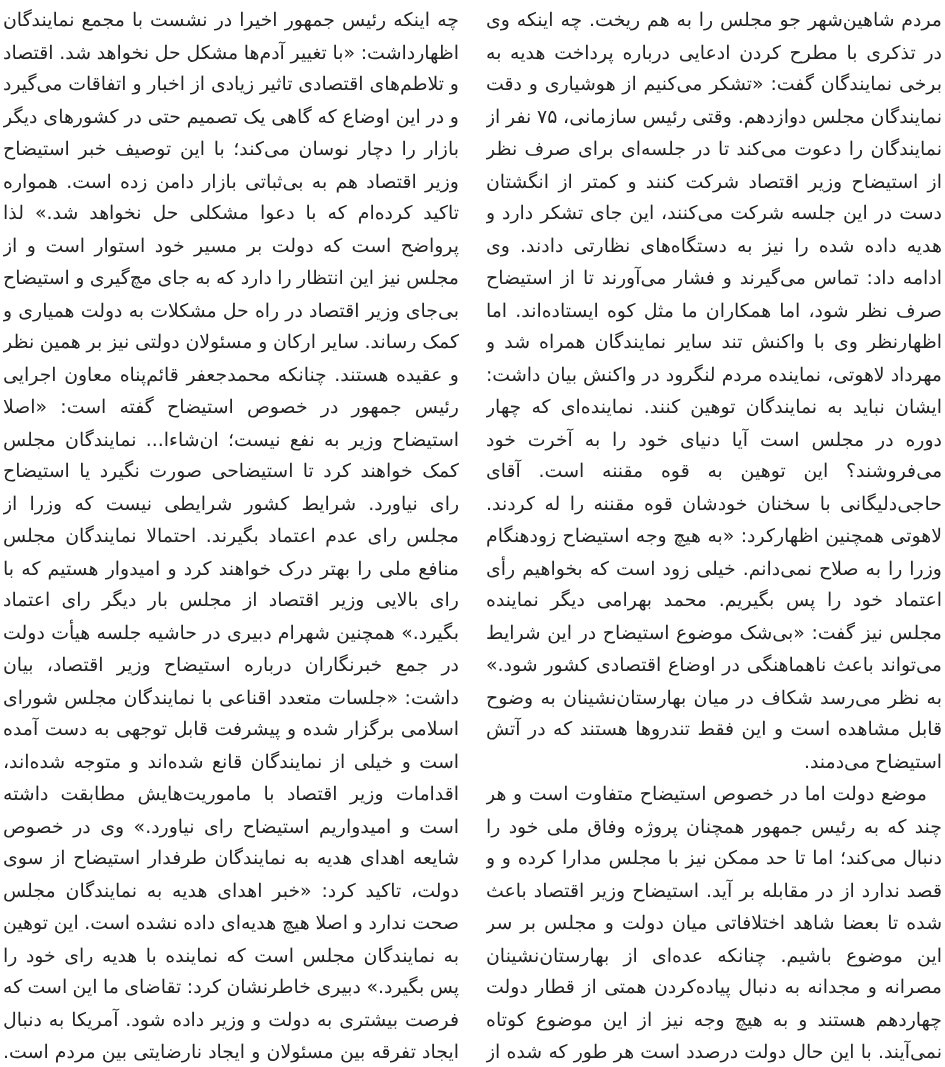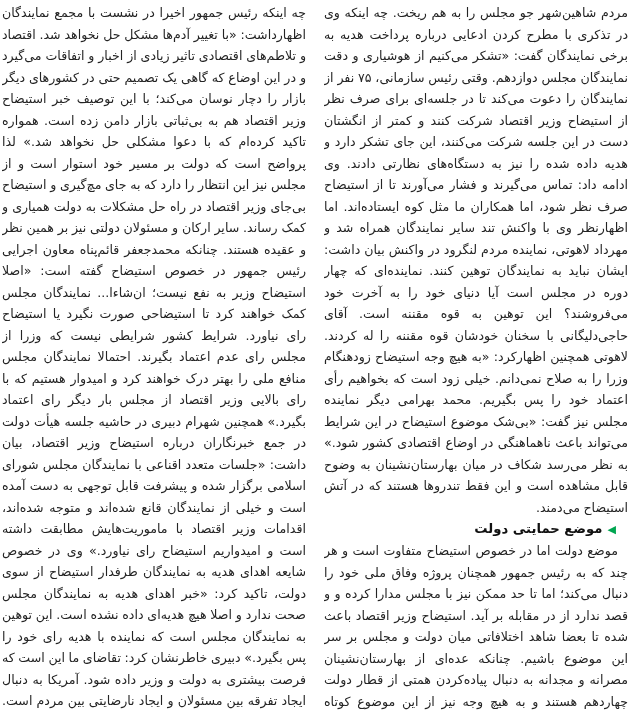--- a/index.html
+++ b/index.html
@@ -52,23 +52,20 @@
     font-weight: normal;
   }
 </style>
 </head>
 <body>
 
 <div class="page" dir="rtl">
 
   <div class="column">
     <p class="para">مردم شاهین‌شهر جو مجلس را به هم ریخت. چه اینکه وی در تذکری با مطرح کردن ادعایی درباره پرداخت هدیه به برخی نمایندگان گفت: «تشکر می‌کنیم از هوشیاری و دقت نمایندگان مجلس دوازدهم. وقتی رئیس سازمانی، ۷۵ نفر از نمایندگان را دعوت می‌کند تا در جلسه‌ای برای صرف نظر از استیضاح وزیر اقتصاد شرکت کنند و کمتر از انگشتان دست در این جلسه شرکت می‌کنند، این جای تشکر دارد و هدیه داده شده را نیز به دستگاه‌های نظارتی دادند. وی ادامه داد: تماس می‌گیرند و فشار می‌آورند تا از استیضاح صرف نظر شود، اما همکاران ما مثل کوه ایستاده‌اند. اما اظهارنظر وی با واکنش تند سایر نمایندگان همراه شد و مهرداد لاهوتی، نماینده مردم لنگرود در واکنش بیان داشت: ایشان نباید به نمایندگان توهین کنند. نماینده‌ای که چهار دوره در مجلس است آیا دنیای خود را به آخرت خود می‌فروشند؟ این توهین به قوه مقننه است. آقای حاجی‌دلیگانی با سخنان خودشان قوه مقننه را له کردند. لاهوتی همچنین اظهارکرد: «به هیچ وجه استیضاح زودهنگام وزرا را به صلاح نمی‌دانم. خیلی زود است که بخواهیم رأی اعتماد خود را پس بگیریم. محمد بهرامی دیگر نماینده مجلس نیز گفت: «بی‌شک موضوع استیضاح در این شرایط می‌تواند باعث ناهماهنگی در اوضاع اقتصادی کشور شود.» به نظر می‌رسد شکاف در میان بهارستان‌نشینان به وضوح قابل مشاهده است و این فقط تندروها هستند که در آتش استیضاح می‌دمند.</p>
-    <h3 class="subhead">
-      <span class="marker" style="color: rgb(0, 166, 81);">◀</span><span>موضع حمایتی دولت</span>
-    </h3>
     <p class="para indent">موضع دولت اما در خصوص استیضاح متفاوت است و هر چند که به رئیس جمهور همچنان پروژه وفاق ملی خود را دنبال می‌کند؛ اما تا حد ممکن نیز با مجلس مدارا کرده و و قصد ندارد از در مقابله بر آید. استیضاح وزیر اقتصاد باعث شده تا بعضا شاهد اختلافاتی میان دولت و مجلس بر سر این موضوع باشیم. چنانکه عده‌ای از بهارستان‌نشینان مصرانه و مجدانه به دنبال پیاده‌کردن همتی از قطار دولت چهاردهم هستند و به هیچ وجه نیز از این موضوع کوتاه نمی‌آیند. با این حال دولت درصدد است هر طور که شده از این مساله جلوگیری کند.</p>
   </div>
 
   <div class="column">
     <p class="para">چه اینکه رئیس جمهور اخیرا در نشست با مجمع نمایندگان اظهارداشت: «با تغییر آدم‌ها مشکل حل نخواهد شد. اقتصاد و تلاطم‌های اقتصادی تاثیر زیادی از اخبار و اتفاقات می‌گیرد و در این اوضاع که گاهی یک تصمیم حتی در کشورهای دیگر بازار را دچار نوسان می‌کند؛ با این توصیف خبر استیضاح وزیر اقتصاد هم به بی‌ثباتی بازار دامن زده است. همواره تاکید کرده‌ام که با دعوا مشکلی حل نخواهد شد.» لذا پرواضح است که دولت بر مسیر خود استوار است و از مجلس نیز این انتظار را دارد که به جای مچ‌گیری و استیضاح بی‌جای وزیر اقتصاد در راه حل مشکلات به دولت همیاری و کمک رساند. سایر ارکان و مسئولان دولتی نیز بر همین نظر و عقیده هستند. چنانکه محمدجعفر قائم‌پناه معاون اجرایی رئیس جمهور در خصوص استیضاح گفته است: «اصلا استیضاح وزیر به نفع نیست؛ ان‌شاءا... نمایندگان مجلس کمک خواهند کرد تا استیضاحی صورت نگیرد یا استیضاح رای نیاورد. شرایط کشور شرایطی نیست که وزرا از مجلس رای عدم اعتماد بگیرند. احتمالا نمایندگان مجلس منافع ملی را بهتر درک خواهند کرد و امیدوار هستیم که با رای بالایی وزیر اقتصاد از مجلس بار دیگر رای اعتماد بگیرد.» همچنین شهرام دبیری در حاشیه جلسه هیأت دولت در جمع خبرنگاران درباره استیضاح وزیر اقتصاد، بیان داشت: «جلسات متعدد اقناعی با نمایندگان مجلس شورای اسلامی برگزار شده و پیشرفت قابل توجهی به دست آمده است و خیلی از نمایندگان قانع شده‌اند و متوجه شده‌اند، اقدامات وزیر اقتصاد با ماموریت‌هایش مطابقت داشته است و امیدواریم استیضاح رای نیاورد.» وی در خصوص شایعه اهدای هدیه به نمایندگان طرفدار استیضاح از سوی دولت، تاکید کرد: «خبر اهدای هدیه به نمایندگان مجلس صحت ندارد و اصلا هیچ هدیه‌ای داده نشده است. این توهین به نمایندگان مجلس است که نماینده با هدیه رای خود را پس بگیرد.» دبیری خاطرنشان کرد: تقاضای ما این است که فرصت بیشتری به دولت و وزیر داده شود. آمریکا به دنبال ایجاد تفرقه بین مسئولان و ایجاد نارضایتی بین مردم است. استیضاح در پایان سال ممکن است بر نوسانات نرخ ارز تاثیر منفی بگذارد.</p>
   </div>
 
 </div>
 
 </body></html>

